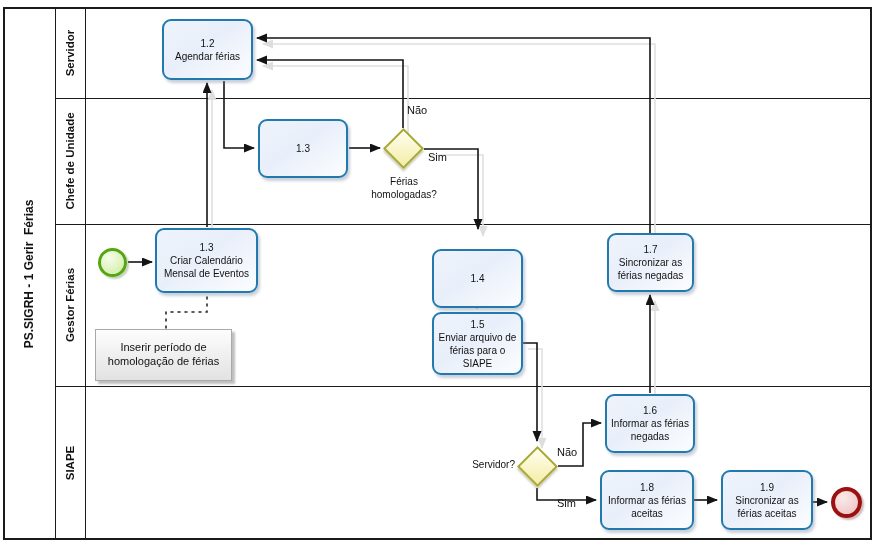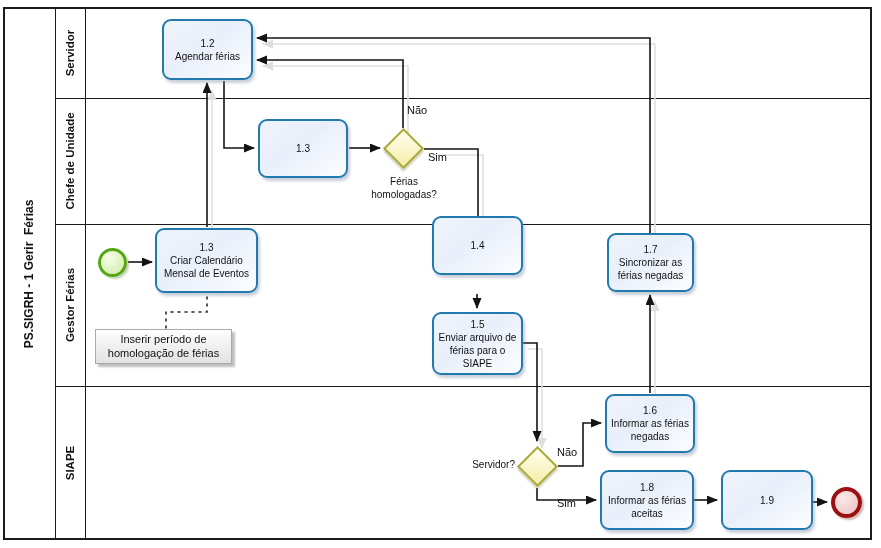--- a/index.html
+++ b/index.html
@@ -20,21 +20,21 @@
         text-align:center;font-size:10px;line-height:1.3;padding:2px 4px}
   .gw{position:absolute;width:29px;height:29px;transform:rotate(45deg);box-sizing:border-box;
       border:2px solid #a8a832;background:linear-gradient(135deg,#fffef0,#f4eda6);
       box-shadow:2px 2px 2px rgba(150,150,110,.45)}
   .event-start{position:absolute;left:98px;top:248px;width:29px;height:29px;border-radius:50%;box-sizing:border-box;
       border:3px solid #56a513;background:radial-gradient(circle at 35% 30%,#f7fdeb,#cdeb9e);
       box-shadow:2px 2px 2px rgba(120,150,100,.45)}
   .event-end{position:absolute;left:831px;top:487px;width:31px;height:31px;border-radius:50%;box-sizing:border-box;
       border:4px solid #9b1010;background:radial-gradient(circle at 35% 30%,#fae9e9,#eec0c0);
       box-shadow:2px 2px 2px rgba(150,100,100,.45)}
-  .ann{position:absolute;left:95px;top:329px;width:137px;height:35px;box-sizing:border-box;
+  .ann{position:absolute;left:95px;top:329px;width:137px;height:52px;box-sizing:border-box;
       background:linear-gradient(180deg,#fdfdfd,#e2e2e2);border:1px solid #a9a9a9;
       box-shadow:3px 3px 2px #bfbfbf;display:flex;align-items:center;justify-content:center;
       text-align:center;font-size:11px;line-height:1.25}
   .lbl{position:absolute;font-size:11px;white-space:nowrap}
   .gw-caption{position:absolute;font-size:10px;text-align:center;line-height:1.25}
   svg.flows{position:absolute;left:0;top:0}
 </style>
 </head>
 <body>
 
@@ -107,41 +107,42 @@
   <div>1.3</div>
   <div>Criar Calendário Mensal de Eventos</div>
 </div>
 <div class="task" style="left:162px;top:19px;width:91px;height:61px">
   <div>1.2</div>
   <div>Agendar férias</div>
 </div>
 <div class="task" style="left:258px;top:119px;width:90px;height:59px">
   <div>1.3</div>
 </div>
-<div class="task" style="left:432px;top:216px;width:91px;height:59px">
+<div class="task" style="left:432px;top:249px;width:91px;height:59px">
   <div>1.4</div>
 </div>
 <div class="task" style="left:432px;top:312px;width:91px;height:63px">
   <div>1.5</div>
   <div>Enviar arquivo de férias para o SIAPE</div>
 </div>
 <div class="task" style="left:605px;top:394px;width:90px;height:59px">
   <div>1.6</div>
   <div>Informar as férias negadas</div>
 </div>
 <div class="task" style="left:607px;top:233px;width:87px;height:59px">
   <div>1.7</div>
   <div>Sincronizar as férias negadas</div>
 </div>
 <div class="task" style="left:600px;top:470px;width:94px;height:60px">
   <div>1.8</div>
   <div>Informar as férias aceitas</div>
 </div>
 <div class="task" style="left:721px;top:470px;width:92px;height:60px">
   <div>1.9</div>
+  <div>Sincronizar as férias aceitas</div>
 </div>
 
 <div class="gw" style="left:389px;top:134px"></div>
 <div class="gw" style="left:523px;top:452px"></div>
 
 <div class="gw-caption" style="left:357px;top:176px;width:94px">Férias homologadas?</div>
 <div class="gw-caption" style="left:445px;top:459px;width:70px;text-align:right">Servidor?</div>
 
 <div class="lbl" style="left:407px;top:104px">Não</div>
 <div class="lbl" style="left:428px;top:151px">Sim</div>

